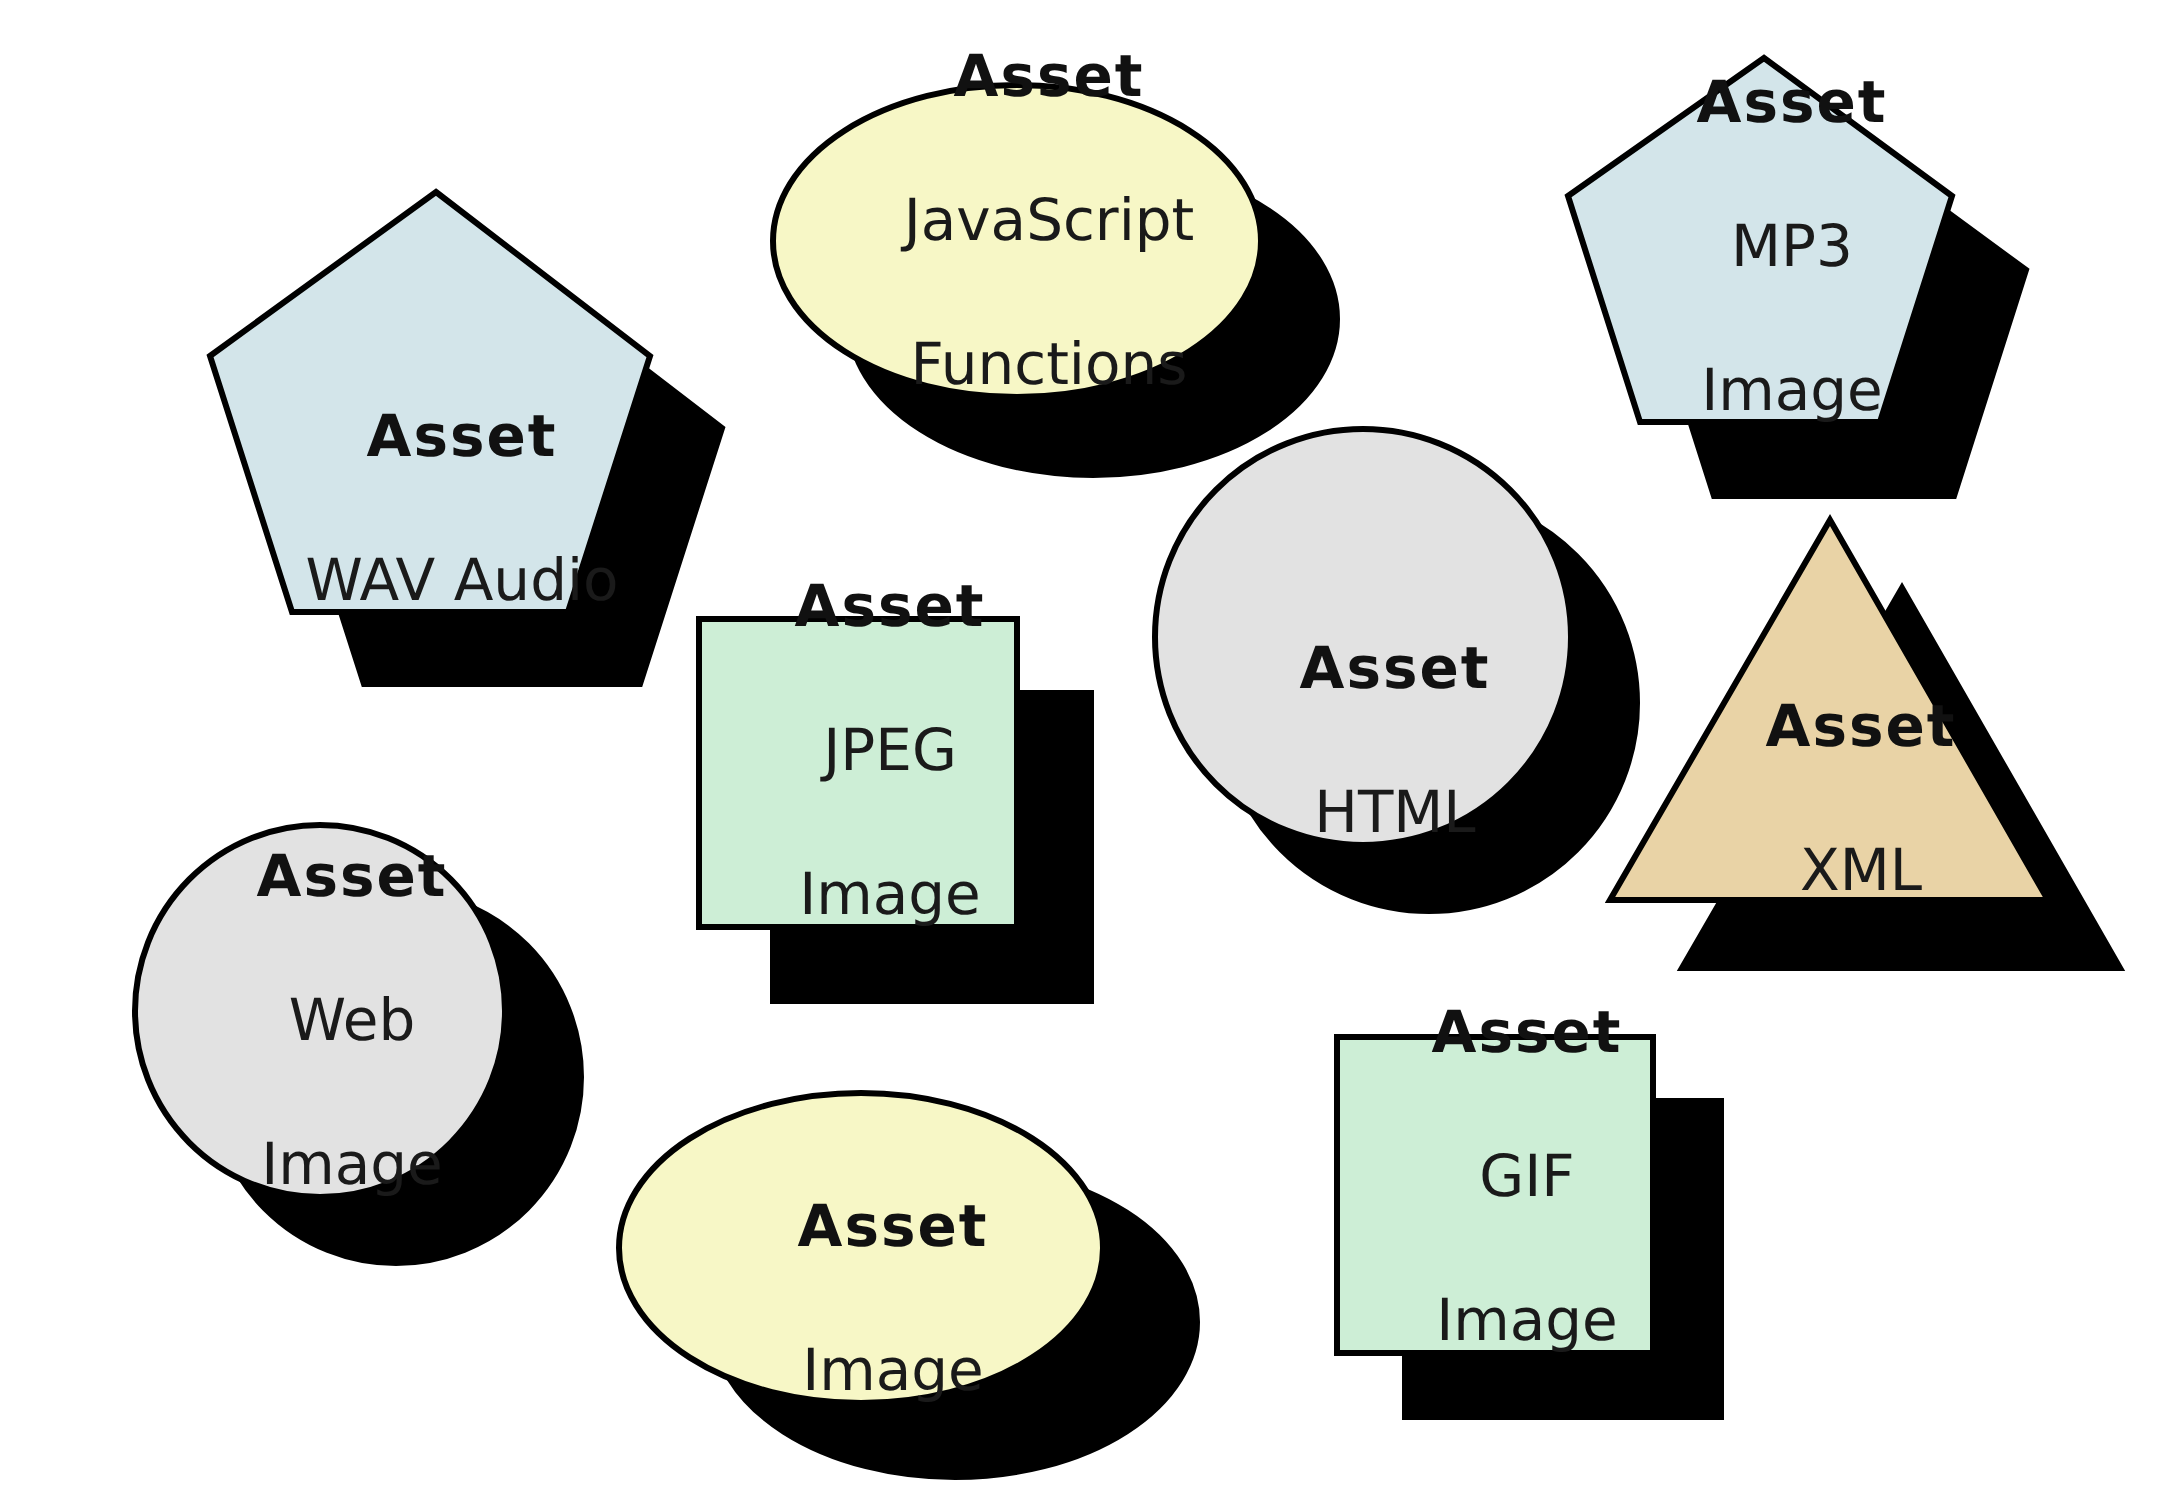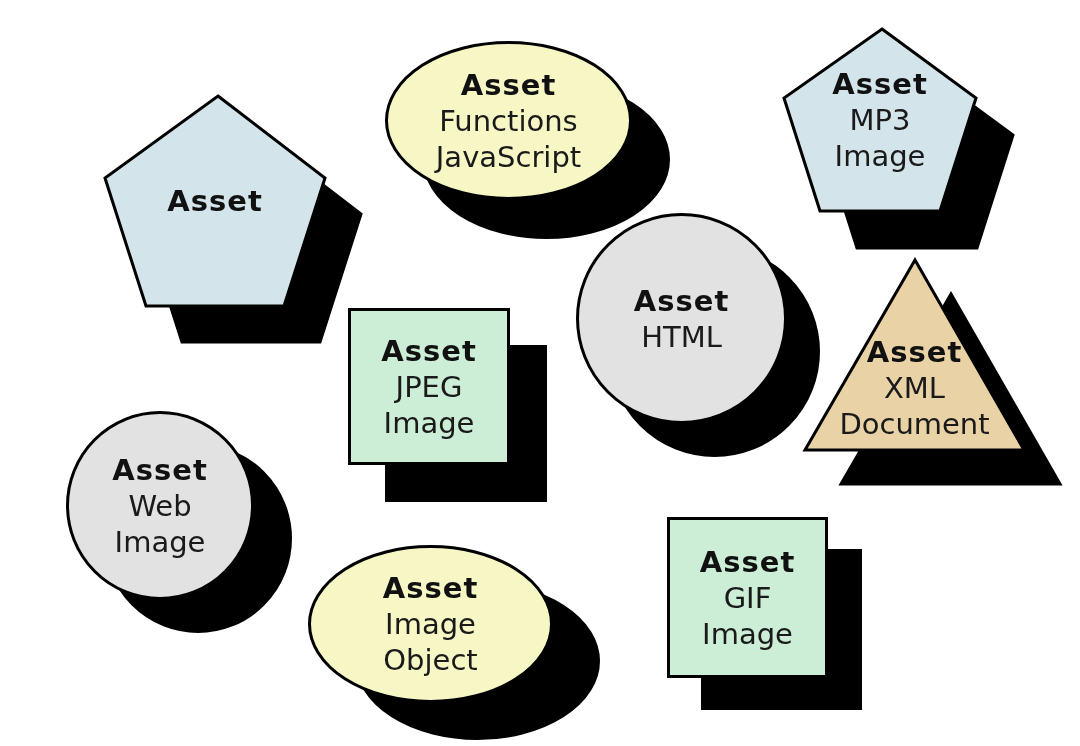--- a/index.html
+++ b/index.html
@@ -6,53 +6,54 @@
   .canvas {
     position:relative; width:1080px; height:746px;
     background:#ffffff; overflow:hidden;
     font-family:"DejaVu Sans","Liberation Sans",sans-serif;
   }
   .node { position:absolute; }
   .node svg { position:absolute; left:0; top:0; display:block; }
   .shape-main  { stroke-width:3px; }
   .shape-shadow{ stroke-width:3px; }
   .label {
-    position:absolute; left:0; top:0;
+    position:absolute; left:16px; top:0;
     display:flex; flex-direction:column;
-    align-items:center; justify-content:center;
+    align-items:center; justify-content:flex-end;
     color:#1a1a1a; font-size:29px; line-height:36px;
-    text-align:center; white-space:nowrap; pointer-events:none;
+    text-align:center; white-space:nowrap; pointer-events:none;gap:36px;
   }
   .label .title { font-weight:bold; letter-spacing:1px; color:#111111; }
   .label.tri { box-sizing:border-box; padding-top:66px; }
 </style>
 </head>
 <body>
 
 <div class="canvas">
 
   <div class="node" style="left:103px; top:94px;">
     <svg width="264" height="254" viewBox="0 0 264 254">
       <polygon class="shape-shadow" points="115,2 222,84 181,212 43,212 2,84" transform="translate(36,36)" fill="#000000" stroke="#000000"></polygon>
       <polygon class="shape-main" points="115,2 222,84 181,212 43,212 2,84" fill="#d3e5ea" stroke="#000000"></polygon>
     </svg>
     <div class="label" style="width:224px; height:214px;">
       <div class="title">Asset</div>
+      <div class="line">WAV Audio</div>
     </div>
   </div>
 
   <div class="node" style="left:385px; top:41px;">
     <svg width="289" height="202" viewBox="0 0 289 202">
       <ellipse class="shape-shadow" cx="123.5" cy="79.5" rx="122" ry="78" transform="translate(38,39)" fill="#000000" stroke="#000000"></ellipse>
       <ellipse class="shape-main" cx="123.5" cy="79.5" rx="122" ry="78" fill="#f7f7c6" stroke="#000000"></ellipse>
     </svg>
     <div class="label" style="width:247px; height:159px;">
       <div class="title">Asset</div>
+      <div class="line">JavaScript</div>
       <div class="line">Functions</div>
-      <div class="line">JavaScript</div>
     </div>
   </div>
 
   <div class="node" style="left:782px; top:27px;">
     <svg width="237" height="227" viewBox="0 0 237 227">
       <polygon class="shape-shadow" points="100,2 194,71 158,184 38,184 2,71" transform="translate(37,37)" fill="#000000" stroke="#000000"></polygon>
       <polygon class="shape-main" points="100,2 194,71 158,184 38,184 2,71" fill="#d3e5ea" stroke="#000000"></polygon>
     </svg>
     <div class="label" style="width:196px; height:186px;">
       <div class="title">Asset</div>
@@ -85,21 +86,20 @@
   </div>
 
   <div class="node" style="left:802px; top:257px;">
     <svg width="265" height="234" viewBox="0 0 265 234">
       <polygon class="shape-shadow" points="113,3 222,193 3,193" transform="translate(36,34)" fill="#000000" stroke="#000000"></polygon>
       <polygon class="shape-main" points="113,3 222,193 3,193" fill="#e9d3a6" stroke="#000000"></polygon>
     </svg>
     <div class="label tri" style="width:225px; height:196px;">
       <div class="title">Asset</div>
       <div class="line">XML</div>
-      <div class="line">Document</div>
     </div>
   </div>
 
   <div class="node" style="left:66px; top:411px;">
     <svg width="230" height="226" viewBox="0 0 230 226">
       <ellipse class="shape-shadow" cx="94" cy="94.5" rx="92.5" ry="93" transform="translate(38,33)" fill="#000000" stroke="#000000"></ellipse>
       <ellipse class="shape-main" cx="94" cy="94.5" rx="92.5" ry="93" fill="#e2e2e2" stroke="#000000"></ellipse>
     </svg>
     <div class="label" style="width:188px; height:189px;">
       <div class="title">Asset</div>
@@ -109,21 +109,20 @@
   </div>
 
   <div class="node" style="left:308px; top:545px;">
     <svg width="296" height="199" viewBox="0 0 296 199">
       <ellipse class="shape-shadow" cx="122.5" cy="79" rx="121" ry="77.5" transform="translate(47,37)" fill="#000000" stroke="#000000"></ellipse>
       <ellipse class="shape-main" cx="122.5" cy="79" rx="121" ry="77.5" fill="#f7f7c6" stroke="#000000"></ellipse>
     </svg>
     <div class="label" style="width:245px; height:158px;">
       <div class="title">Asset</div>
       <div class="line">Image</div>
-      <div class="line">Object</div>
     </div>
   </div>
 
   <div class="node" style="left:667px; top:517px;">
     <svg width="199" height="197" viewBox="0 0 199 197">
       <rect class="shape-shadow" x="1.5" y="1.5" width="158" height="158" transform="translate(34,32)" fill="#000000" stroke="#000000"></rect>
       <rect class="shape-main" x="1.5" y="1.5" width="158" height="158" fill="#cdeed6" stroke="#000000"></rect>
     </svg>
     <div class="label" style="width:161px; height:161px;">
       <div class="title">Asset</div>

